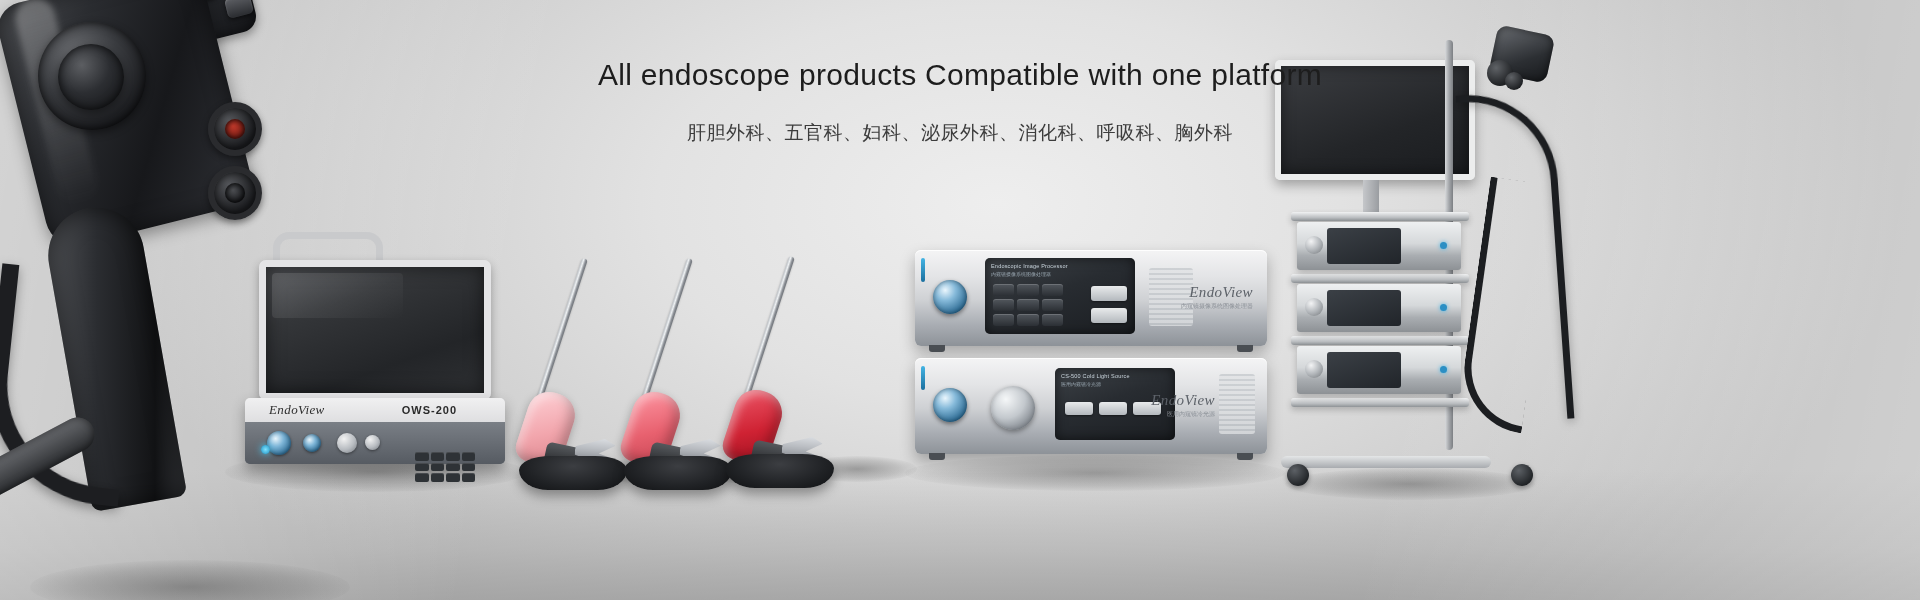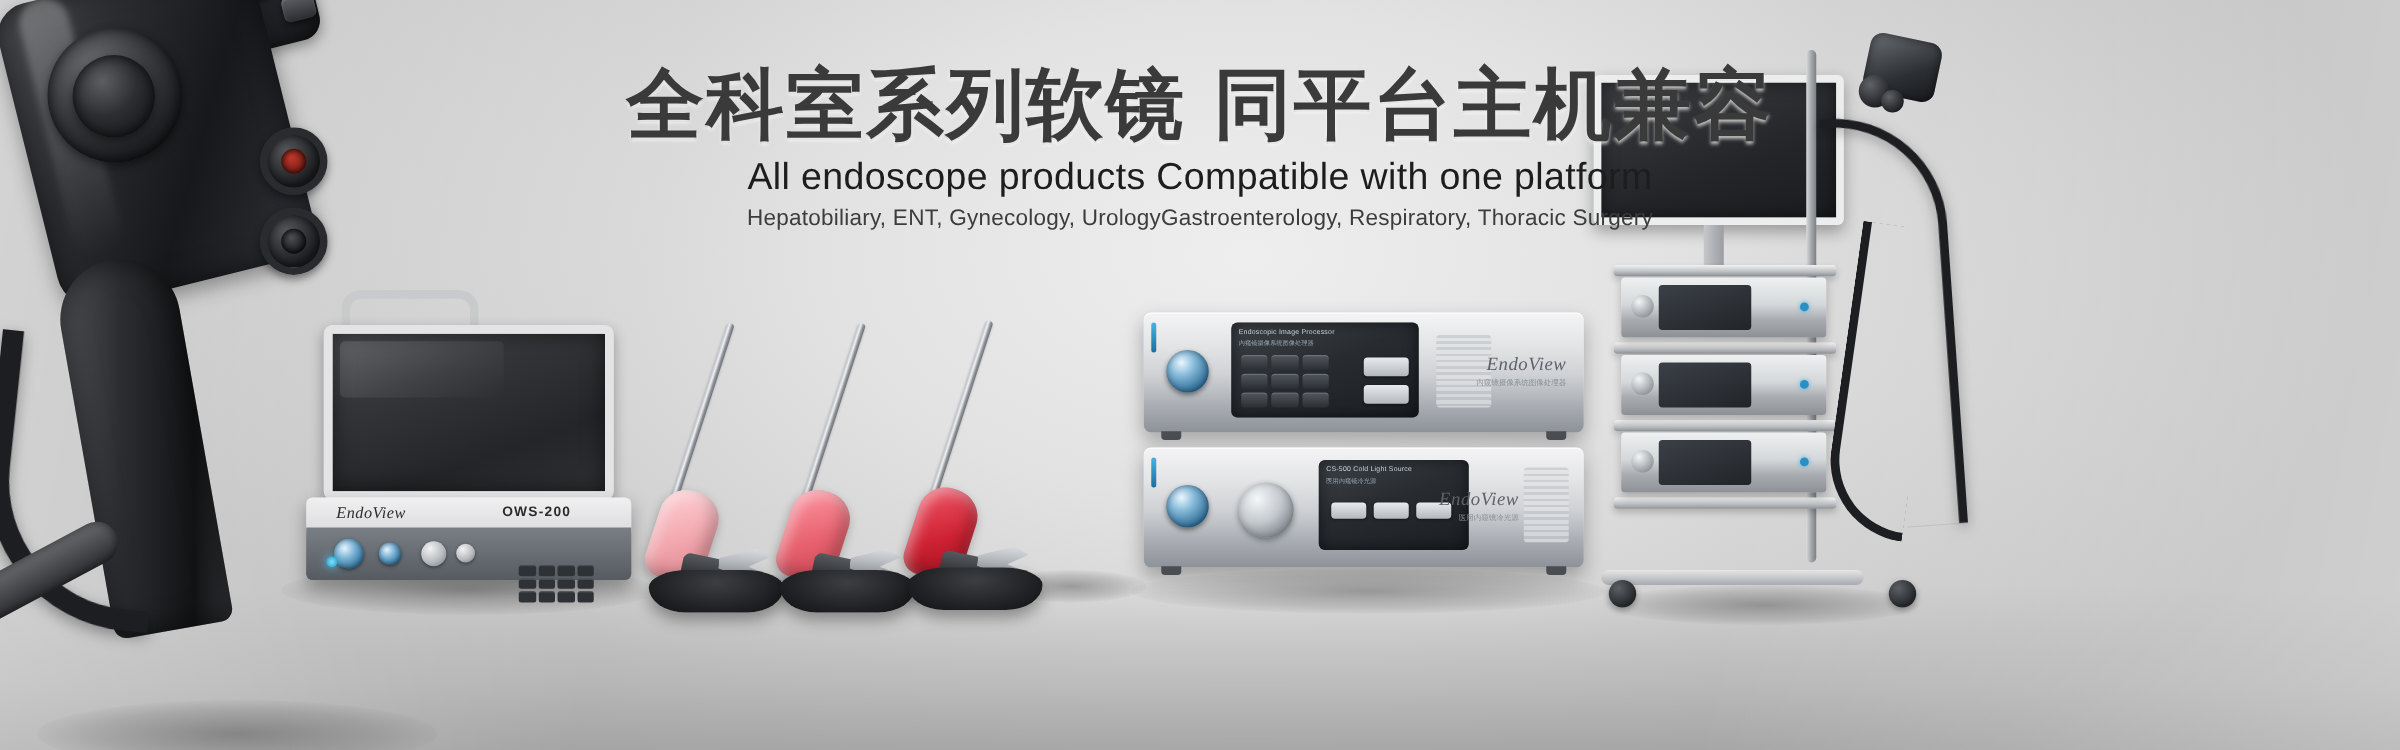--- a/index.html
+++ b/index.html
@@ -306,25 +306,24 @@
   }
 </style>
 </head>
 <body>
 
 <div class="banner">
 
   <div class="floor"></div>
 
   <div class="textblock">
-    <div class="headline"><span>全科室系列软镜</span><span class="sp"></span><span>同平台主机兼容</span></div>
 
     <div class="subhead">All endoscope products Compatible with one platform</div>
 
-    <div class="speclist-en">Hepatobiliary, ENT, Gynecology, UrologyGastroenterology, Respiratory, Thoracic Surgery</div>
+    <div class="speclist">肝胆外科、五官科、妇科、泌尿外科、消化科、呼吸科、胸外科</div>
   </div>
 
   <div class="shadow" style="left:30px;bottom:-14px;width:320px;height:54px;"></div>
   <div class="dev" id="scope">
     <div class="sc-head"></div>
 
     <div class="sc-btn" style="left:210px;top:10px;transform:rotate(-14deg);"></div>
     <div class="sc-btn" style="left:246px;top:26px;transform:rotate(-14deg);"></div>
     <div class="sc-body"></div>
     <div class="sc-hl"></div>

